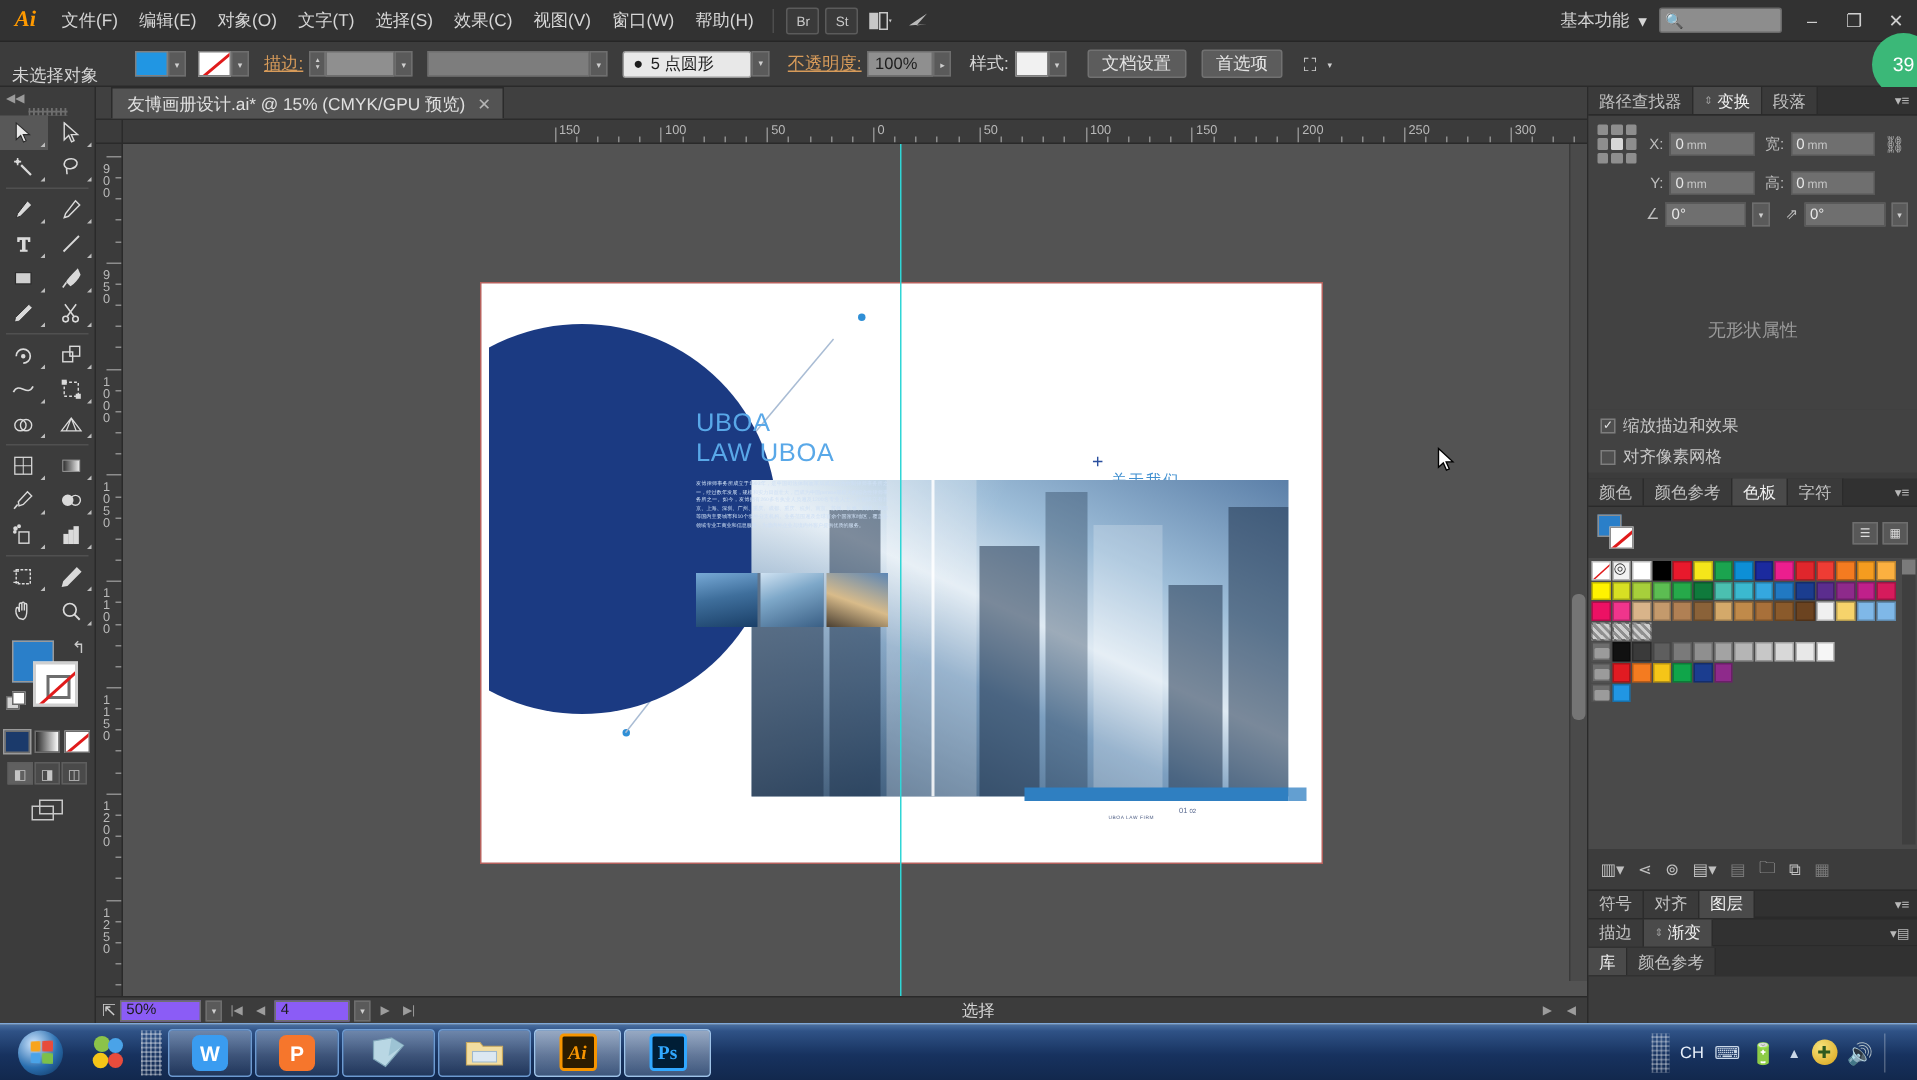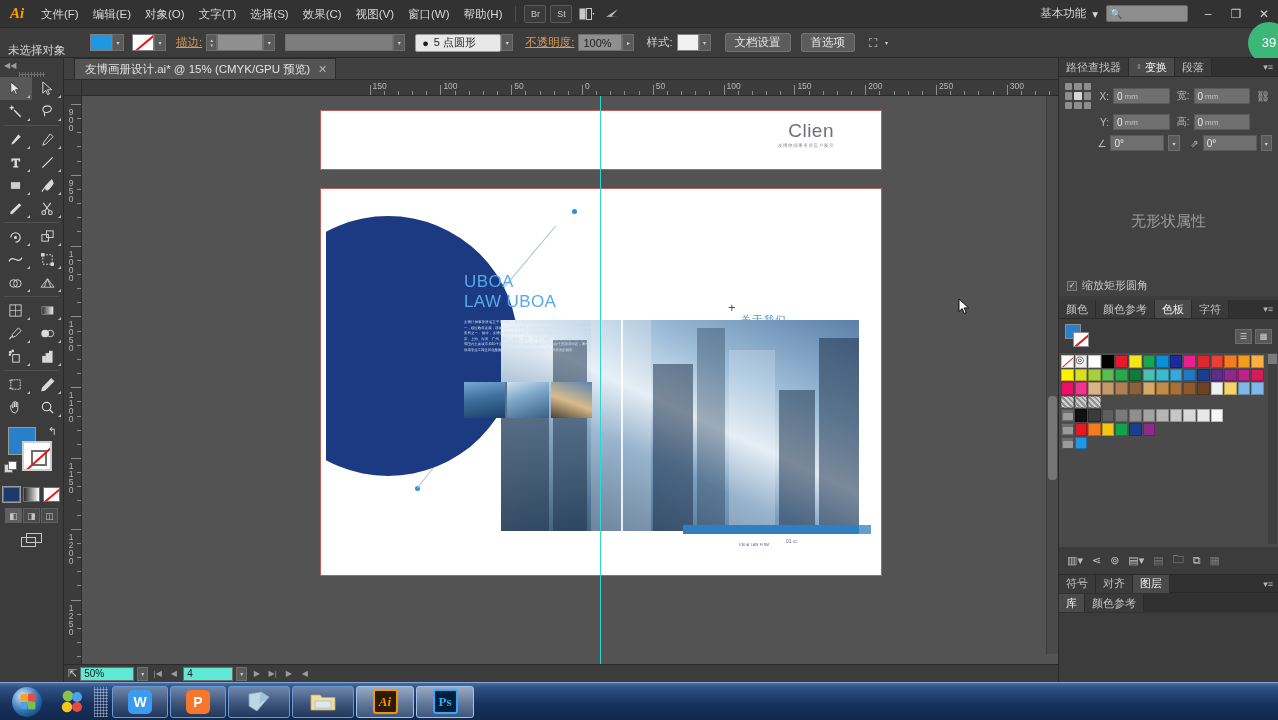--- a/index.html
+++ b/index.html
@@ -282,21 +282,21 @@
   .sb-h { position:absolute; left:18px; bottom:0; width:964px; height:12px; background:#4a4a4a; border-top:1px solid #3a3a3a; }
   .sb-h .thumb { position:absolute; left:380px; top:1px; width:400px; height:9px; background:#757575; border-radius:4px; }
 
   
   .statusbar {
     position:absolute; left:64px; top:664px; width:994px; height:18px;
     background:#3c3c3c; border-top:1px solid #2a2a2a; display:flex; align-items:center;
     gap:3px; padding:0 4px; font-size:10.5px; color:#d2d2d2;
   }
   .sb-field {
-    height:14px; background:#5eead4; border:1px solid #6f6f6f; display:flex; align-items:center;
+    height:14px; background:#8b5cf6; border:1px solid #6f6f6f; display:flex; align-items:center;
     padding:0 3px; font-size:10px; color:#1c1c1c;
   }
   .sb-arrow { width:11px; height:14px; background:#5a5a5a; border:1px solid #6e6e6e; display:flex; align-items:center; justify-content:center; font-size:6px; color:#cfcfcf; }
   .nav-arrow { width:13px; height:14px; display:flex; align-items:center; justify-content:center; font-size:8px; color:#9c9c9c; }
   .status-text { flex:1; text-align:center; font-size:11px; color:#d5d5d5; }
 
   
   .panels { position:absolute; left:1058px; top:58px; width:220px; height:624px; background:#3c3c3c; border-left:1px solid #2a2a2a; }
   .panel-tabs {
     display:flex; align-items:flex-end; height:19px; background:#313131; border-bottom:1px solid #2a2a2a;
@@ -320,21 +320,21 @@
   .xf-ref i.on { background:#d8d8d8; }
   .xf-lab { width:10px; font-size:10px; color:#bdbdbd; text-align:right; }
   .xf-field {
     flex:1; height:16px; background:#6f6f6f; border:1px solid #595959;
     display:flex; align-items:center; padding:0 3px; font-size:10px; color:#e8e8e8;
   }
   .xf-unit { font-size:8px; color:#c4c4c4; margin-left:2px; }
   .xf-link { width:18px; display:flex; align-items:center; justify-content:center; color:#bdbdbd; font-size:11px; }
   .xf-dd { width:12px; height:16px; background:#5a5a5a; border:1px solid #6e6e6e; display:flex; align-items:center; justify-content:center; font-size:6px; color:#cfcfcf; }
   .noshape {
-    text-align:center; font-size:15px; color:#9a9a9a; padding:52px 0 44px; background:#424242;
+    text-align:center; font-size:12px; color:#9a9a9a; padding:52px 0 44px; background:#424242;
   }
   .chk-row { display:flex; align-items:center; gap:5px; padding:3px 8px; background:#424242; font-size:11px; color:#c8c8c8; }
   .chk { width:10px; height:10px; border:1px solid #7d7d7d; background:#4f4f4f; display:flex; align-items:center; justify-content:center; font-size:8px; color:#e4e4e4; }
 
   .sw-head { display:flex; align-items:center; gap:6px; padding:5px 6px; background:#3c3c3c; }
   .sw-fs { position:relative; width:26px; height:24px; }
   .sw-fs .f { position:absolute; left:0; top:0; width:16px; height:15px; background:#2a7fc9; border:1px solid #8e8e8e; }
   .sw-fs .s { position:absolute; left:8px; top:8px; width:16px; height:15px; background:#fff; border:1px solid #8e8e8e; overflow:hidden;}
   .sw-fs .s:after { content:""; position:absolute; left:-3px; top:6px; width:24px; height:1.5px; background:#e01b1b; transform:rotate(-40deg);}
   .sw-viewbtns { margin-left:auto; display:flex; gap:3px; }
@@ -779,26 +779,20 @@
         <div class="rvtick" style="top: 503.6px; width: 10px;"></div>
         <div class="rvlabel" style="top: 506.6px;">1250</div>
         <div class="rvtick" style="top: 517.76px; width: 4px;"></div>
         <div class="rvtick" style="top: 531.92px; width: 4px;"></div>
         <div class="rvtick" style="top: 546.08px; width: 4px;"></div>
         <div class="rvtick" style="top: 560.24px; width: 4px;"></div>
       </div>
 
     <div class="canvas">
 
-      <div class="art-top">
-        <div class="page-inner">
-          <div class="clien-text">Clien</div>
-          <div class="clien-sub">友博律师事务所客户展示</div>
-        </div>
-      </div>
 
       <div class="art-main">
         <div class="page-inner">
 
           <div class="dot" style="left:246px;top:15px;"></div>
           <div class="dot-line" style="left:168px;top:105px;width:96px;transform:rotate(-50deg);"></div>
 
           <div class="dot" style="left:89px;top:292px;"></div>
           <div class="dot-line" style="left:91px;top:294px;width:74px;transform:rotate(-52deg);"></div>
 
@@ -858,20 +852,21 @@
   <div class="statusbar">
     <span style="font-size:11px;color:#cfcfcf;">⇱</span>
     <span class="sb-field" style="width:54px;">50%</span>
     <span class="sb-arrow">▾</span>
     <span class="nav-arrow">|◀</span>
     <span class="nav-arrow">◀</span>
     <span class="sb-field" style="width:50px;">4</span>
     <span class="sb-arrow">▾</span>
     <span class="nav-arrow">▶</span>
     <span class="nav-arrow">▶|</span>
+    <span class="status-text">选择</span>
     <span class="nav-arrow">▶</span>
     <span class="nav-arrow">◀</span>
   </div>
 
   <div class="panels">
 
     <div class="panel-tabs">
       <div class="ptab">
           <span>路径查找器</span>
         </div>
@@ -932,21 +927,25 @@
         <span class="xf-lab" style="width:16px;">⇗</span>
         <span class="xf-field" style="flex:0 0 54px;">0°</span>
         <span class="xf-dd">▾</span>
       </div>
     </div>
 
     <div class="noshape">无形状属性</div>
 
     <div class="chk-row">
       <span class="chk">✓</span>
-      <span>缩放矩形圆角</span>
+      <span>缩放描边和效果</span>
+    </div>
+    <div class="chk-row">
+      <span class="chk"></span>
+      <span>对齐像素网格</span>
     </div>
 
     <div class="panel-tabs" style="margin-top:4px;">
       <div class="ptab">
           <span>颜色</span>
         </div>
       <div class="ptab">
           <span>颜色参考</span>
         </div>
       <div class="ptab active">
@@ -1075,20 +1074,30 @@
         </div>
       <div class="ptab">
           <span>对齐</span>
         </div>
       <div class="ptab active">
           <span>图层</span>
         </div>
       <div class="ptab-menu">▾≡</div>
     </div>
 
+    <div class="panel-strip">
+      <div class="ptab">
+          <span>描边</span>
+        </div>
+      <div class="ptab active">
+          <span class="grip">⇕</span>
+          <span>渐变</span>
+        </div>
+      <div class="ptab-menu">▾▤</div>
+    </div>
 
     <div class="lib-strip">
       <div class="ptab active">
           <span>库</span>
         </div>
       <div class="ptab">
           <span>颜色参考</span>
         </div>
     </div>
   </div>
@@ -1137,15 +1146,25 @@
           </svg>
       </div>
       <div style="width:58px;height:32px;border:1px solid #9fc3e8;border-radius:3px;background:linear-gradient(180deg,rgba(255,255,255,.50),rgba(190,220,255,.25));display:flex;align-items:center;justify-content:center;">
         <div style="width:25px;height:25px;border:2px solid #f79500;border-radius:3px;background:#2b1c00;display:flex;align-items:center;justify-content:center;color:#f79500;font-size:13px;font-weight:bold;font-style:italic;font-family:'Liberation Serif',serif;">Ai</div>
       </div>
       <div style="width:58px;height:32px;border:1px solid #9fc3e8;border-radius:3px;background:linear-gradient(180deg,rgba(255,255,255,.50),rgba(190,220,255,.25));display:flex;align-items:center;justify-content:center;">
         <div style="width:25px;height:25px;border:2px solid #31a8ff;border-radius:3px;background:#001e36;display:flex;align-items:center;justify-content:center;color:#31a8ff;font-size:13px;font-weight:bold;font-family:'Liberation Serif',serif;">Ps</div>
       </div>
     </div>
 
+    <div style="margin-left:auto;display:flex;align-items:center;gap:7px;padding-right:14px;">
+      <div style="width:12px;height:26px;background:repeating-linear-gradient(0deg,rgba(255,255,255,.3) 0 1px, transparent 1px 3px),repeating-linear-gradient(90deg,rgba(255,255,255,.3) 0 1px, transparent 1px 3px);background-size:3px 3px;"></div>
+      <span style="color:#e8f0fa;font-size:11px;">CH</span>
+      <span style="color:#cbd8e8;font-size:12px;">⌨</span>
+      <span style="font-size:14px;">🔋</span>
+      <span style="color:#cbd8e8;font-size:9px;">▲</span>
+      <span style="width:17px;height:17px;border-radius:50%;background:radial-gradient(circle at 35% 30%,#f6e27a,#d9a41a);display:flex;align-items:center;justify-content:center;color:#2f5a1e;font-size:11px;">✚</span>
+      <span style="font-size:14px;color:#e8b33a;">🔊</span>
+      <span style="width:8px;height:26px;border-left:1px solid rgba(255,255,255,.25);"></span>
+    </div>
   </div>
 
 </div>
 
 </body></html>

